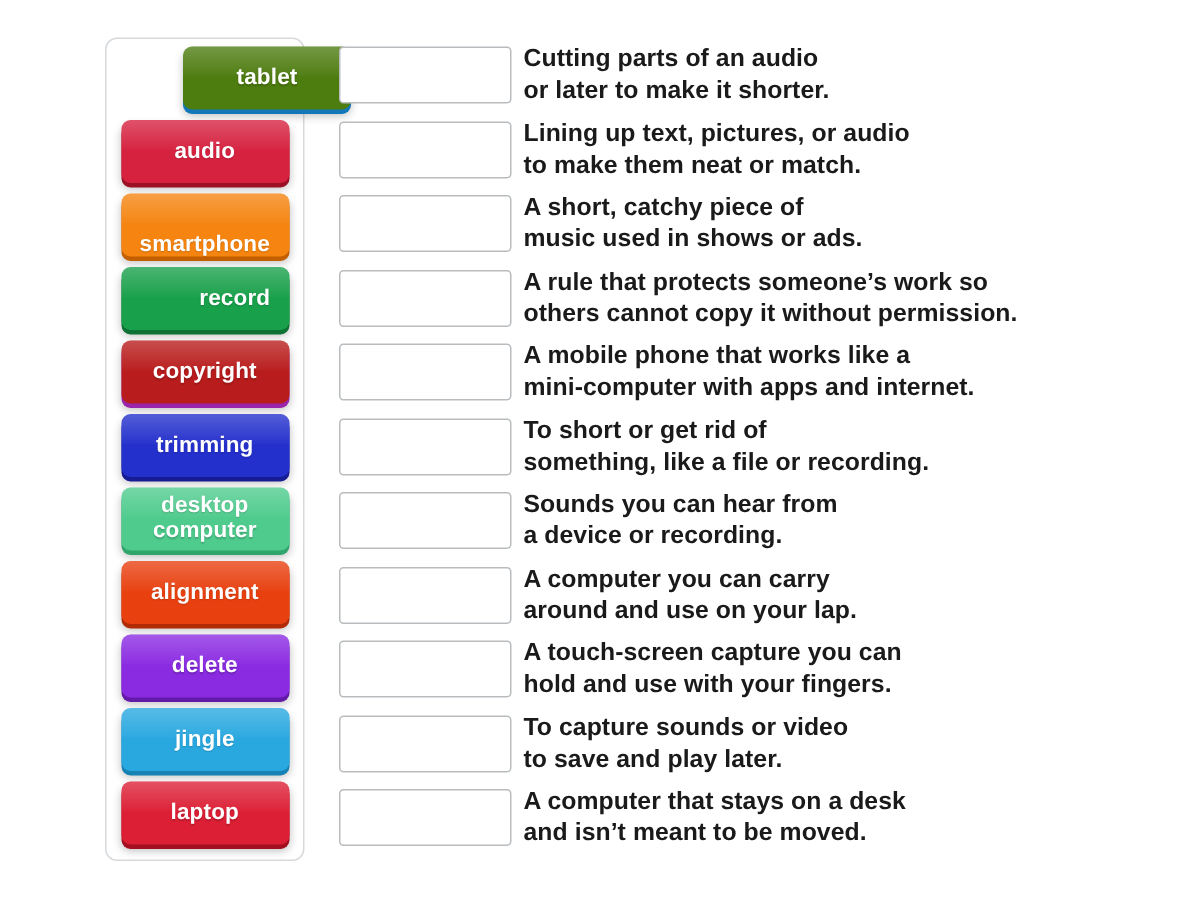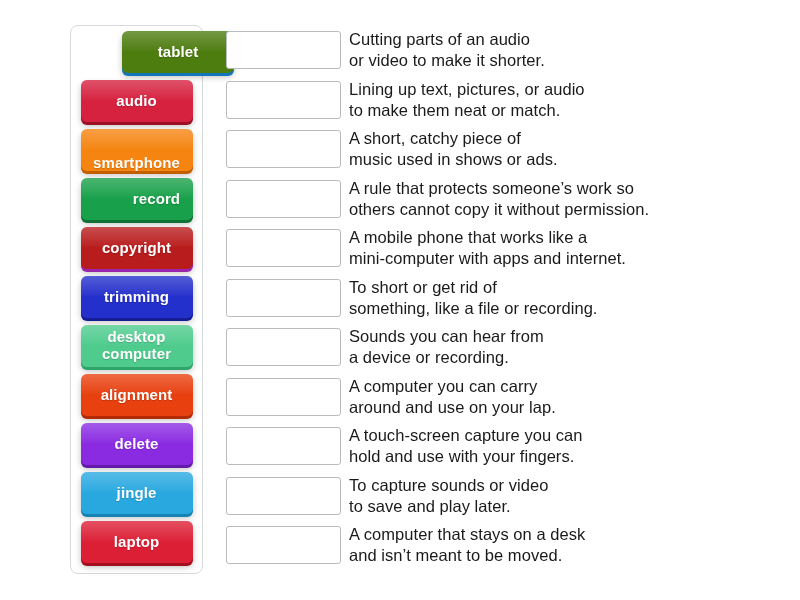--- a/index.html
+++ b/index.html
@@ -88,21 +88,21 @@
     top: 29px;
     width: 420px;
   }
   .def-item {
     height: 49.5px;
     font-size: 16.5px;
     line-height: 21px;
     color: #1a1a1a;
     letter-spacing: 0.05px;
   }
-  .def-item .l { display: block; white-space: nowrap; }
+  .def-item .l { display: block; white-space: nowrap; font-weight: bold; }
 </style>
 </head>
 <body>
 
 <div id="stage">
 
   <div class="tiles-panel" id="tiles-panel">
       <div class="tile" style="background: #4d7c0f; box-shadow: rgb(17, 119, 184) 0px 3px 0px, rgba(0, 0, 0, 0.25) 0px 4px 6px; margin-left: 46px;">
         <span>tablet</span>
       </div>
@@ -148,21 +148,21 @@
       <div class="drop-box"></div>
       <div class="drop-box"></div>
       <div class="drop-box"></div>
       <div class="drop-box"></div>
       <div class="drop-box"></div>
     </div>
 
   <div class="def-col" id="def-col">
       <div class="def-item">
         <span class="l">Cutting parts of an audio</span>
-        <span class="l">or video to make it shorter.</span>
+        <span class="l">or later to make it shorter.</span>
       </div>
       <div class="def-item">
         <span class="l">Lining up text, pictures, or audio</span>
         <span class="l">to make them neat or match.</span>
       </div>
       <div class="def-item">
         <span class="l">A short, catchy piece of</span>
         <span class="l">music used in shows or ads.</span>
       </div>
       <div class="def-item">

